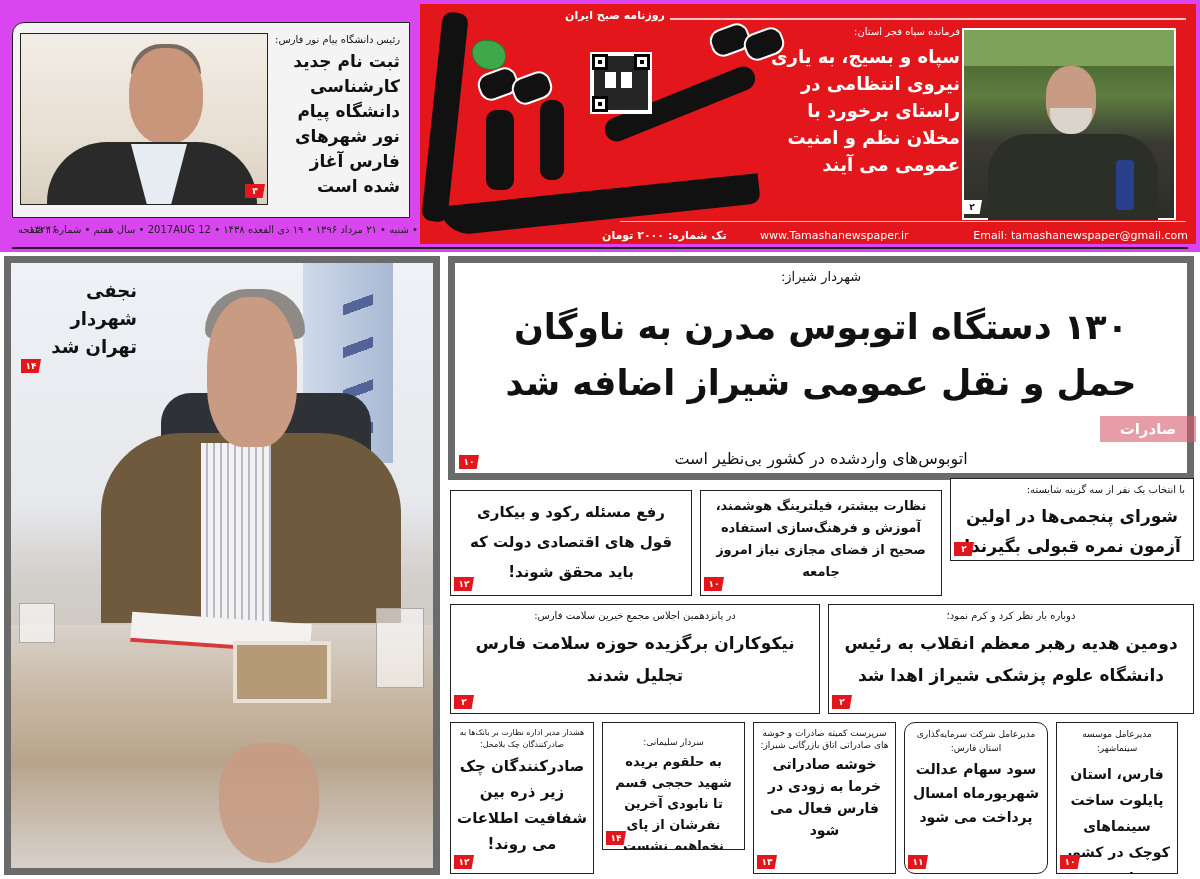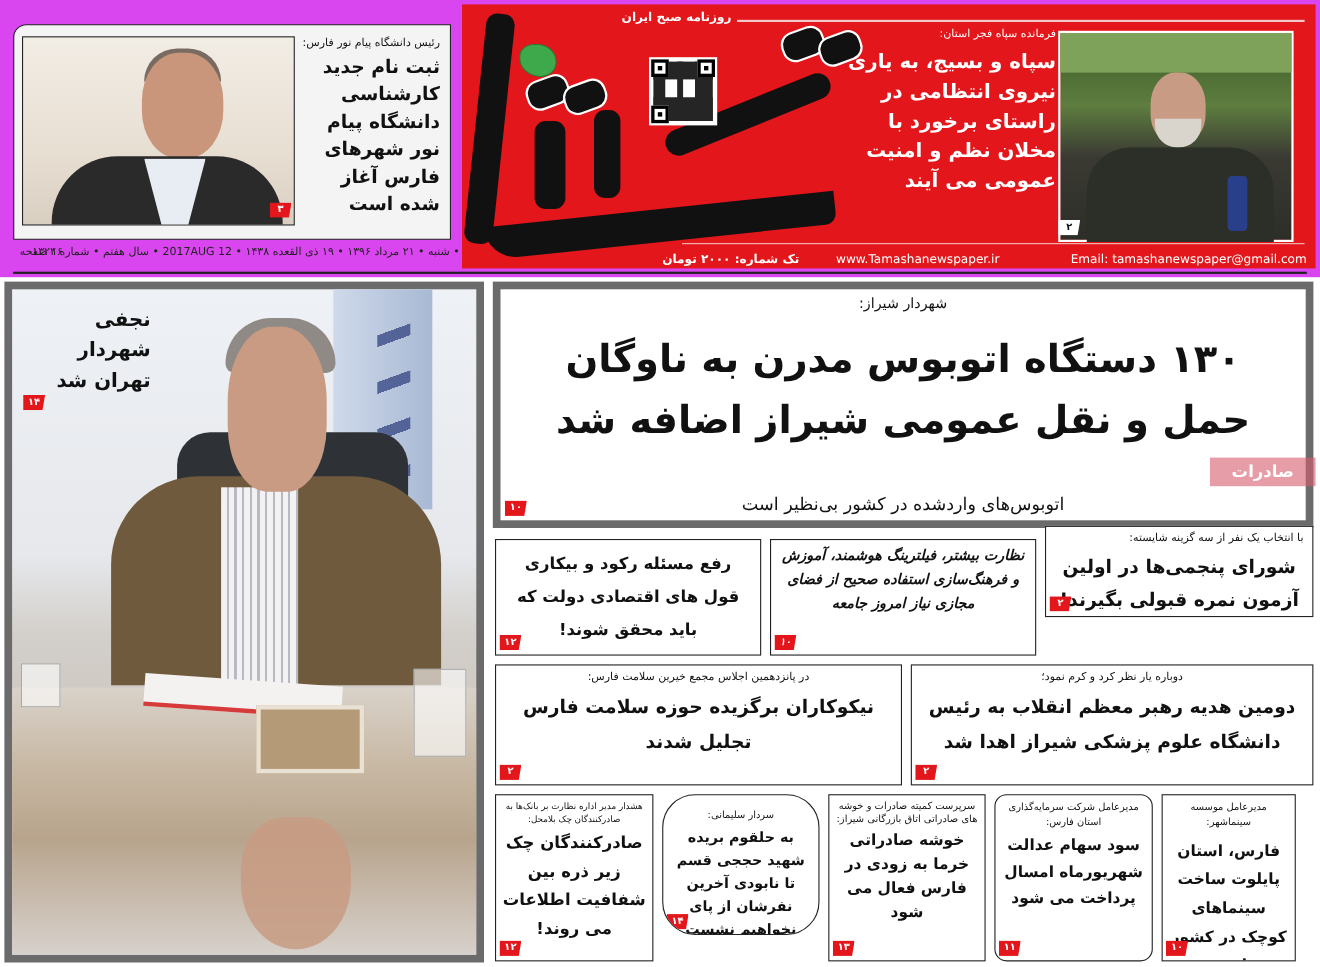--- a/index.html
+++ b/index.html
@@ -220,21 +220,21 @@
     <span class="page-badge lead-badge">۱۰</span>
   </div>
 </div>
 <div class="jar-watermark rtl" style="text-align:center;">صادرات</div>
 
 <div class="story-box rtl" style="left:950px; top:478px; width:244px; height:83px;">
   <div class="kicker" style="text-align:right; padding-right:8px;">با انتخاب یک نفر از سه گزینه شایسته:</div>
   <div class="title" style="font-size:17px; line-height:30px; padding:4px 8px;">شورای پنجمی‌ها در اولین آزمون نمره قبولی بگیرند!</div>
   <span class="page-badge badge">۲</span>
 </div>
-<div class="story-box rtl" style="left:700px; top:490px; width:242px; height:106px;font-style:italic;">
+<div class="story-box rtl" style="left:700px; top:490px; width:242px; height:106px;">
   <div class="title" style="font-size:13px; line-height:22px; padding:4px 8px;">نظارت بیشتر، فیلترینگ هوشمند، آموزش و فرهنگ‌سازی استفاده صحیح از فضای مجازی نیاز امروز جامعه</div>
   <span class="page-badge badge">۱۰</span>
 </div>
 <div class="story-box rtl" style="left:450px; top:490px; width:242px; height:106px;">
   <div class="title" style="font-size:15px; line-height:30px; padding:6px 8px;">رفع مسئله رکود و بیکاری قول های اقتصادی دولت که باید محقق شوند!</div>
   <span class="page-badge badge">۱۲</span>
 </div>
 
 <div class="story-box rtl" style="left:828px; top:604px; width:366px; height:110px;">
   <div class="kicker">دوباره یار نظر کرد و کرم نمود؛</div>
@@ -255,21 +255,21 @@
 <div class="story-box rtl" style="left:904px; top:722px; width:144px; height:152px;border-radius:11px;">
   <div class="kicker" style="font-size:9px;">مدیرعامل شرکت سرمایه‌گذاری استان فارس:</div>
   <div class="title" style="font-size:14px; line-height:24px; padding:2px 6px;">سود سهام عدالت شهریورماه امسال پرداخت می شود</div>
   <span class="page-badge badge">۱۱</span>
 </div>
 <div class="story-box rtl" style="left:753px; top:722px; width:143px; height:152px;">
   <div class="kicker" style="font-size:9px; line-height:12px;">سرپرست کمیته صادرات و خوشه های صادراتی اتاق بازرگانی شیراز:</div>
   <div class="title" style="font-size:14px; line-height:22px; padding:2px 6px;">خوشه صادراتی خرما به زودی در فارس فعال می شود</div>
   <span class="page-badge badge">۱۳</span>
 </div>
-<div class="story-box rtl" style="left:602px; top:722px; width:143px; height:128px;border-radius:30px;">
+<div class="story-box rtl" style="left:602px; top:722px; width:143px; height:128px;">
   <div class="kicker" style="font-size:9px; padding-top:12px;">سردار سلیمانی:</div>
   <div class="title" style="font-size:13px; line-height:21px; padding:2px 6px;">به حلقوم بریده شهید حججی قسم تا نابودی آخرین نفرشان از پای نخواهیم نشست</div>
   <span class="page-badge badge">۱۴</span>
 </div>
 <div class="story-box rtl" style="left:450px; top:722px; width:144px; height:152px;">
   <div class="kicker" style="font-size:8px; line-height:12px;">هشدار مدیر اداره نظارت بر بانک‌ها به صادرکنندگان چک بلامحل:</div>
   <div class="title" style="font-size:15px; line-height:26px; padding:2px 6px;">صادرکنندگان چک زیر ذره بین شفافیت اطلاعات می روند!</div>
   <span class="page-badge badge">۱۲</span>
 </div>
 

